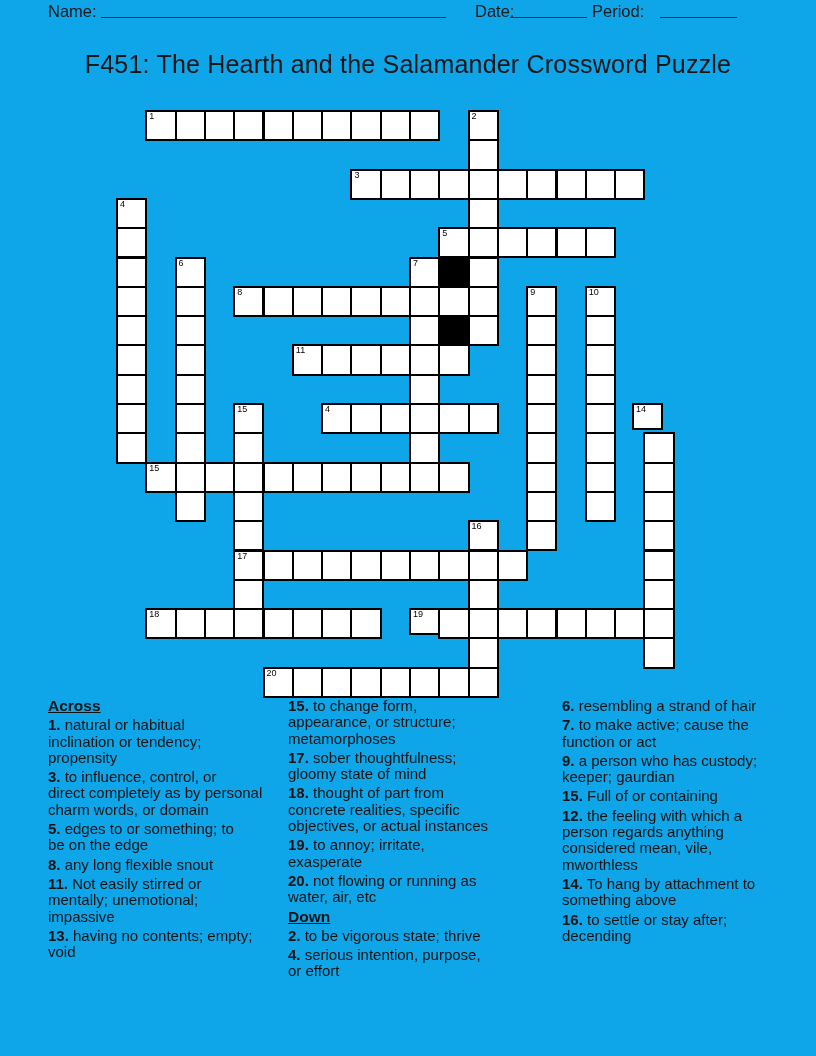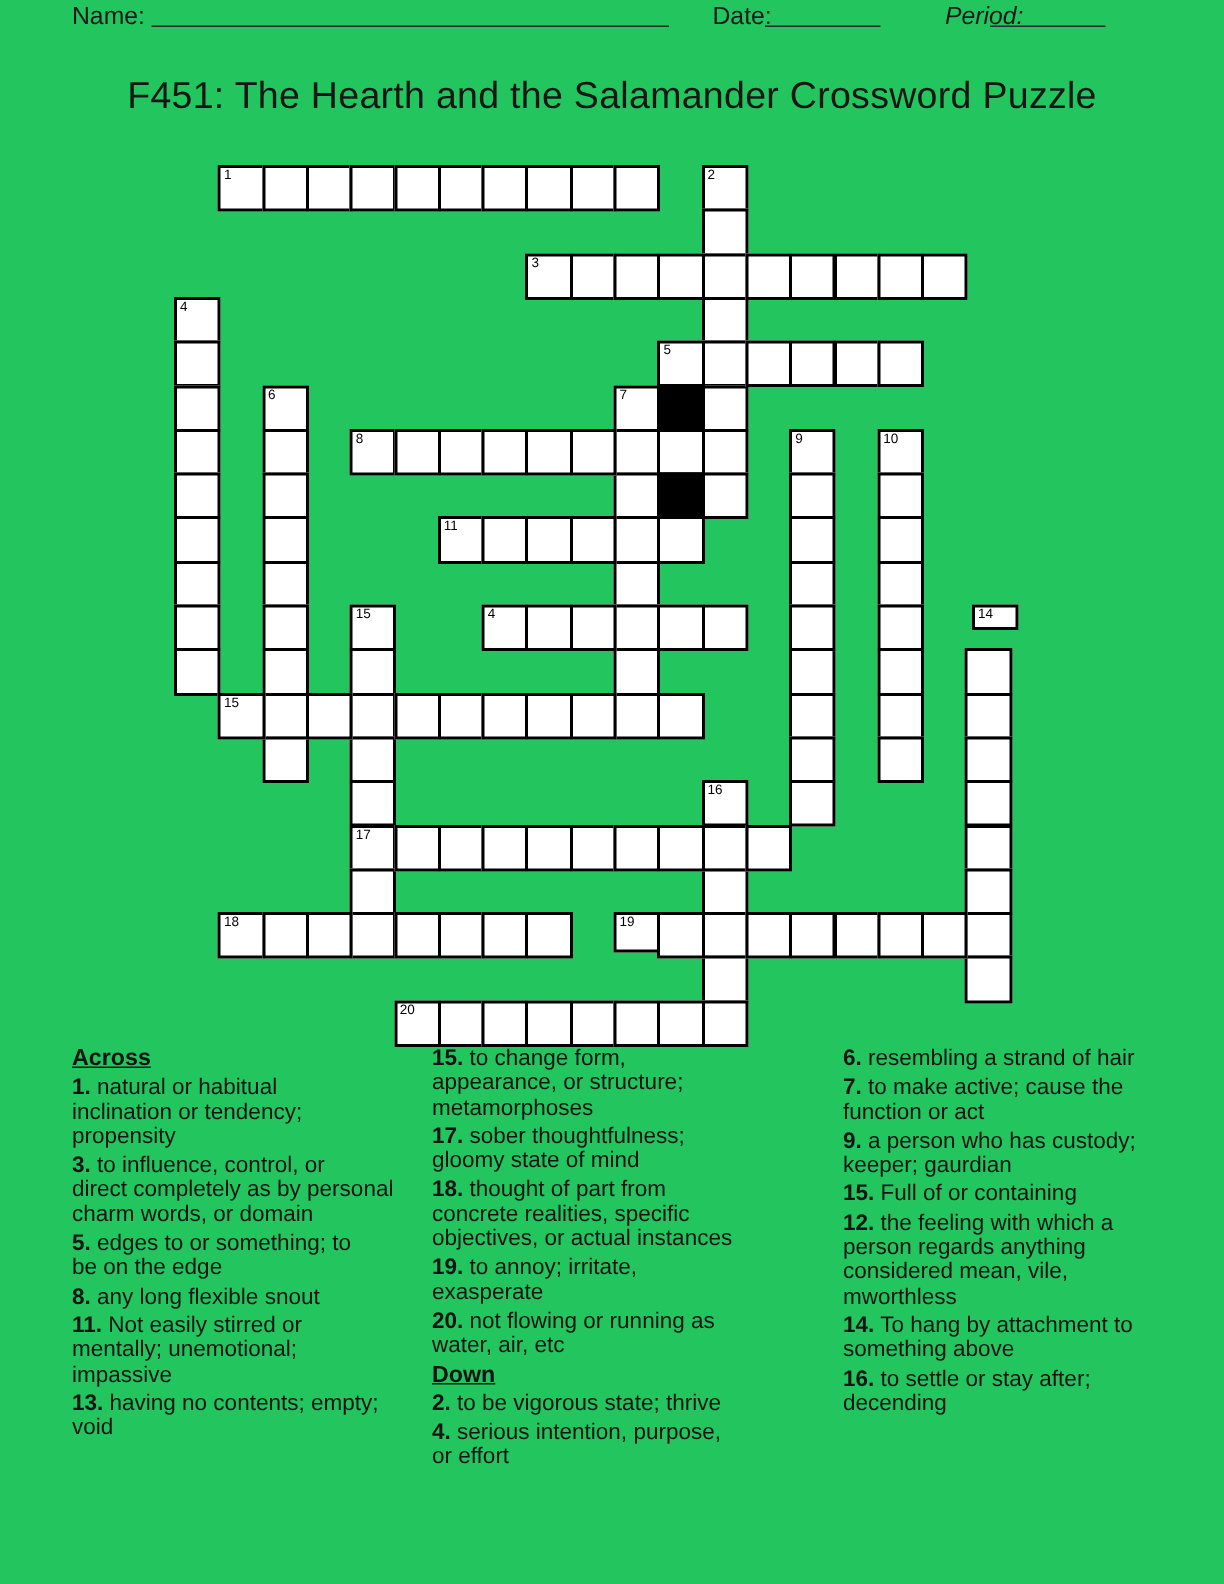--- a/index.html
+++ b/index.html
@@ -1,27 +1,27 @@
 <!DOCTYPE html>
 <html><head>
 <meta charset="utf-8">
 <style>
   html,body { margin:0; padding:0; background:#fff; }
   .page {
-    position:relative; width:816px; height:1056px; background:#22c55e;
+    position:relative; width:816px; height:1056px; background:#0ea5e9;
     font-family:"Liberation Sans", sans-serif; color:#111; overflow:hidden;
   }
   
   .hdr-label { position:absolute; top:2px; font-size:16.5px; color:#1a1a1a; }
   .blank-line { position:absolute; top:2px; height:15px; border-bottom:1.7px solid #2b2b2b; }
   #name-label { left:48px; }
   #name-line { left:101px; width:345px; }
   #date-label { left:475px; }
   #date-line { left:510px; width:77px; }
-  #period-label { left:630px;font-style:italic; }
+  #period-label { left:592px; }
   #period-line { left:660px; width:77px; }
   
   .title {
     position:absolute; top:50px; left:0; width:816px; text-align:center;
     font-size:25px; color:#161616; letter-spacing:0.2px;
   }
   
   .grid { position:absolute; left:0; top:0; width:816px; height:700px; }
   .cell {
     position:absolute; box-sizing:border-box; border:2px solid #000;
@@ -181,21 +181,21 @@
       </div>
       <div class="cell" style="left: 233.2px; top: 578.8px; width: 31.3px; height: 31.3px;"></div>
       <div class="cell" style="left: 233.2px; top: 608.1px; width: 31.3px; height: 31.3px;"></div>
       <div class="cell" style="left: 321.1px; top: 403px; width: 31.3px; height: 31.3px;">
         <span class="cellnum">4</span>
       </div>
       <div class="cell" style="left: 350.4px; top: 403px; width: 31.3px; height: 31.3px;"></div>
       <div class="cell" style="left: 379.7px; top: 403px; width: 31.3px; height: 31.3px;"></div>
       <div class="cell" style="left: 438.3px; top: 403px; width: 31.3px; height: 31.3px;"></div>
       <div class="cell" style="left: 467.6px; top: 403px; width: 31.3px; height: 31.3px;"></div>
-      <div class="cell" style="left: 648px; top: 403px; width: 31.3px; height: 17px;">
+      <div class="cell" style="left: 632px; top: 403px; width: 31.3px; height: 27px;">
         <span class="cellnum">14</span>
       </div>
       <div class="cell" style="left: 643.4px; top: 432.3px; width: 31.3px; height: 31.3px;"></div>
       <div class="cell" style="left: 643.4px; top: 461.6px; width: 31.3px; height: 31.3px;"></div>
       <div class="cell" style="left: 643.4px; top: 490.9px; width: 31.3px; height: 31.3px;"></div>
       <div class="cell" style="left: 643.4px; top: 520.2px; width: 31.3px; height: 31.3px;"></div>
       <div class="cell" style="left: 643.4px; top: 549.5px; width: 31.3px; height: 31.3px;"></div>
       <div class="cell" style="left: 643.4px; top: 578.8px; width: 31.3px; height: 31.3px;"></div>
       <div class="cell" style="left: 643.4px; top: 608.1px; width: 31.3px; height: 31.3px;"></div>
       <div class="cell" style="left: 643.4px; top: 637.4px; width: 31.3px; height: 31.3px;"></div>

